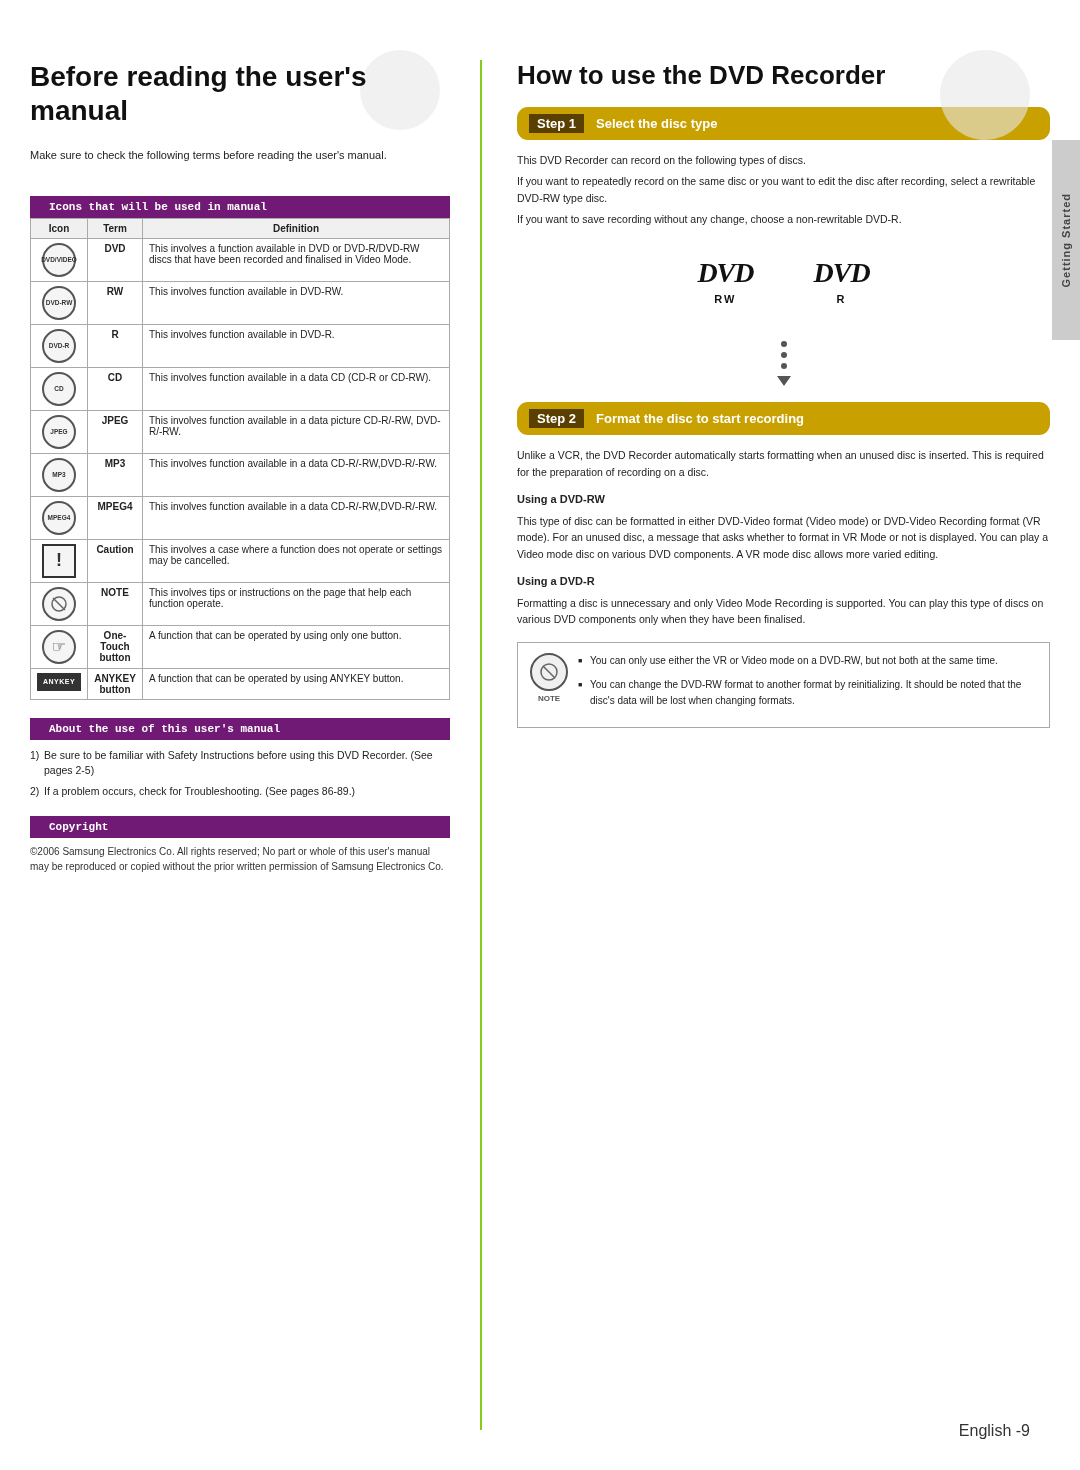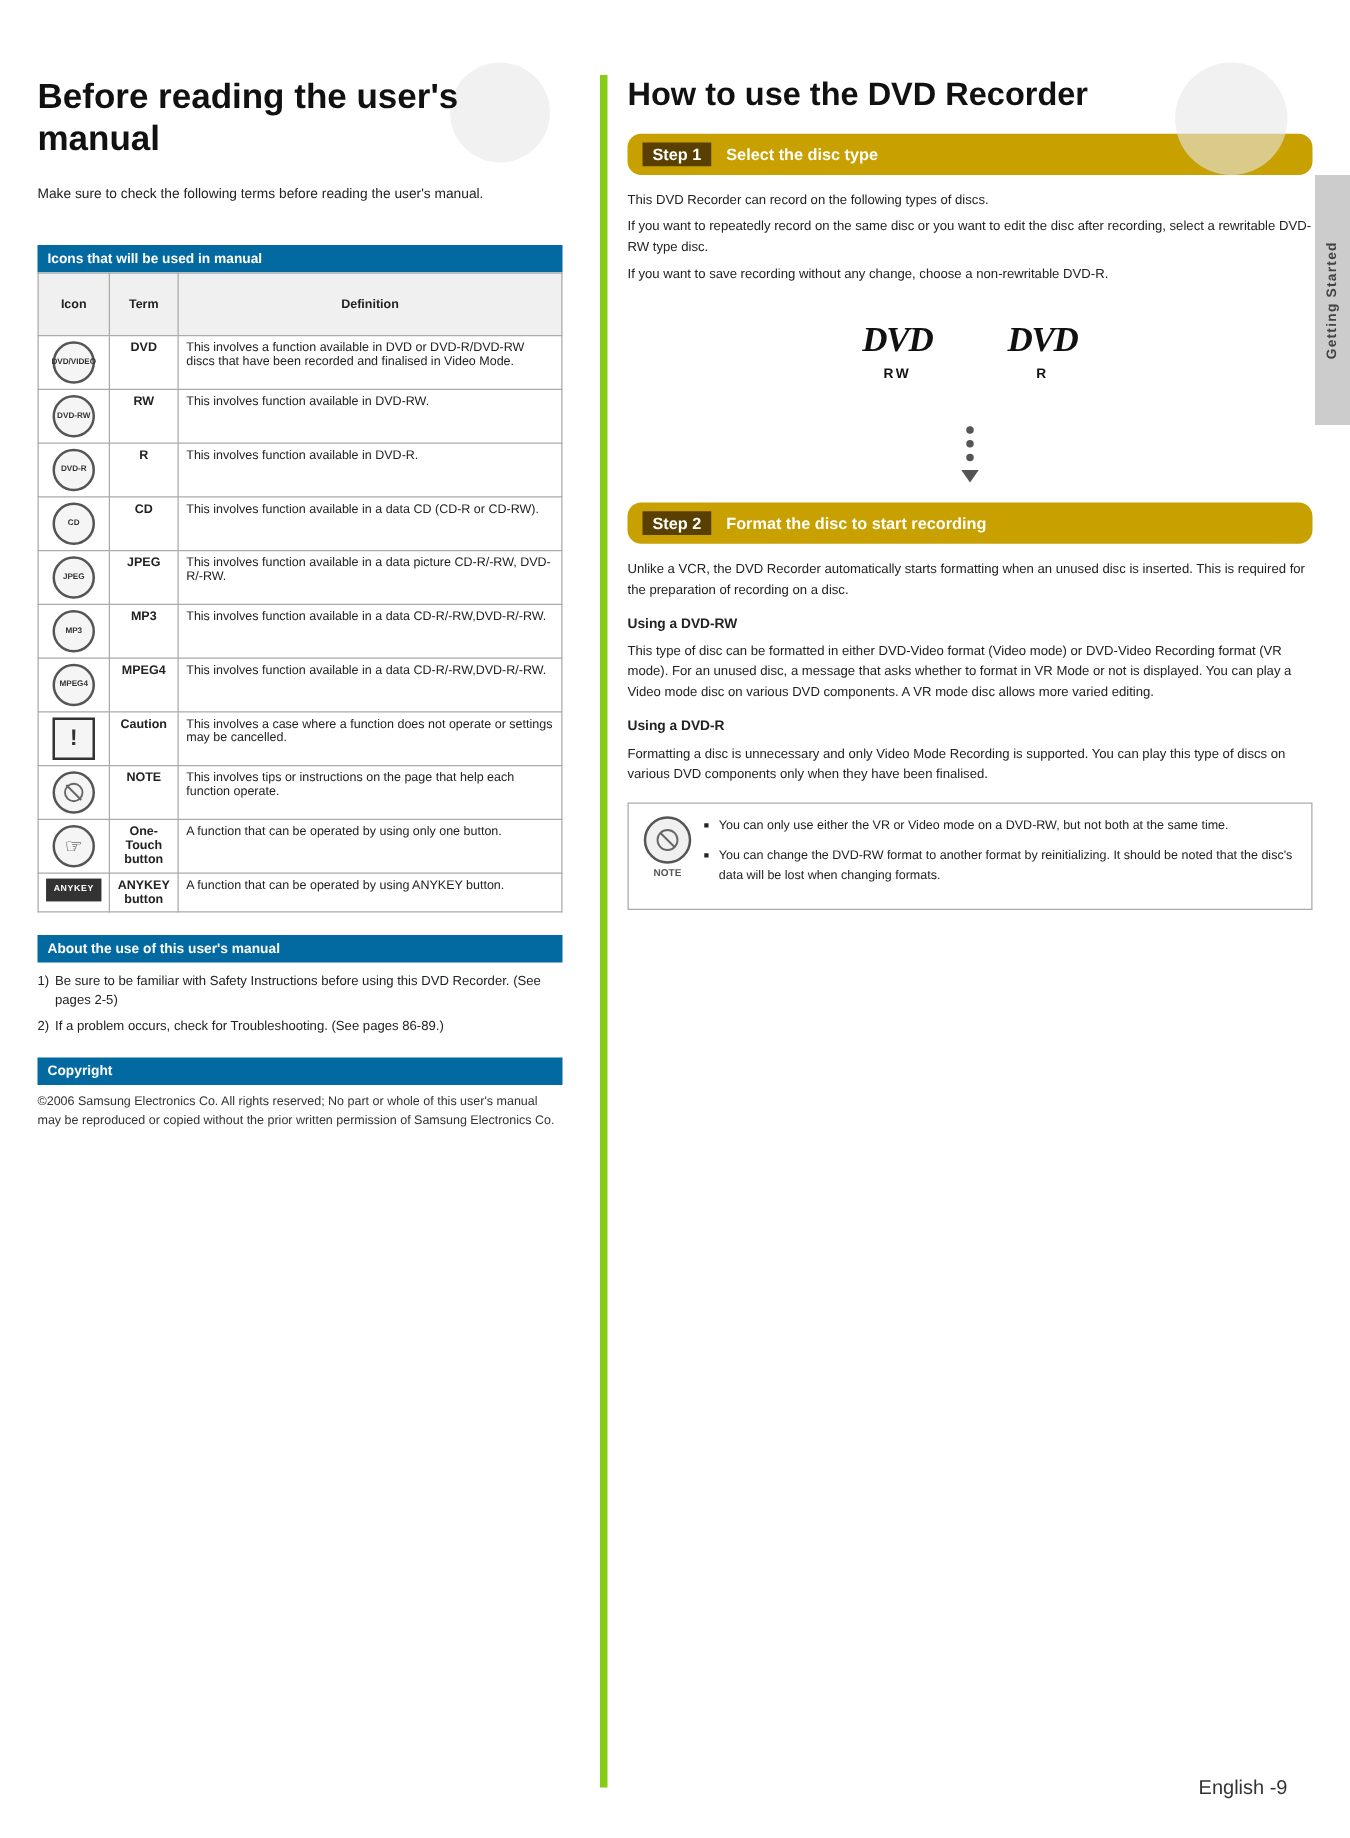--- a/index.html
+++ b/index.html
@@ -42,22 +42,22 @@
     }
     
     .left-col {
       width: 450px;
       padding-right: 30px;
       flex-shrink: 0;
     }
     
     .right-col {
       flex: 1;
-      padding-left: 16px;
-      border-left: 6px solid #84cc16;
+      padding-left: 35px;
+      border-left: 2px solid #84cc16;
     }
     h1.main-title {
       font-size: 28px;
       font-weight: bold;
       line-height: 1.2;
       margin-bottom: 20px;
       color: #111;
     }
     h2.main-title-right {
       font-size: 26px;
@@ -69,36 +69,37 @@
     .intro-text {
       font-size: 11px;
       margin-bottom: 32px;
       line-height: 1.5;
     }
     
     .icons-section {
       margin-bottom: 18px;
     }
     .section-header {
-      background: #0369a1;
+      background: #701a75;
       color: #fff;
       font-size: 11px;
       font-weight: bold;
-      padding: 5px 8px;
+      padding: 5px 19px;
       margin-bottom: 0;
+      font-family: Liberation Mono, monospace;
     }
     table.icons-table {
       width: 100%;
       border-collapse: collapse;
       font-size: 10px;
     }
     table.icons-table th {
       border: 1px solid #aaa;
       background: #f0f0f0;
-      padding: 19px 6px;
+      padding: 4px 6px;
       font-weight: bold;
       text-align: center;
     }
     table.icons-table td {
       border: 1px solid #aaa;
       padding: 4px 6px;
       vertical-align: top;
     }
     table.icons-table td:first-child {
       text-align: center;

